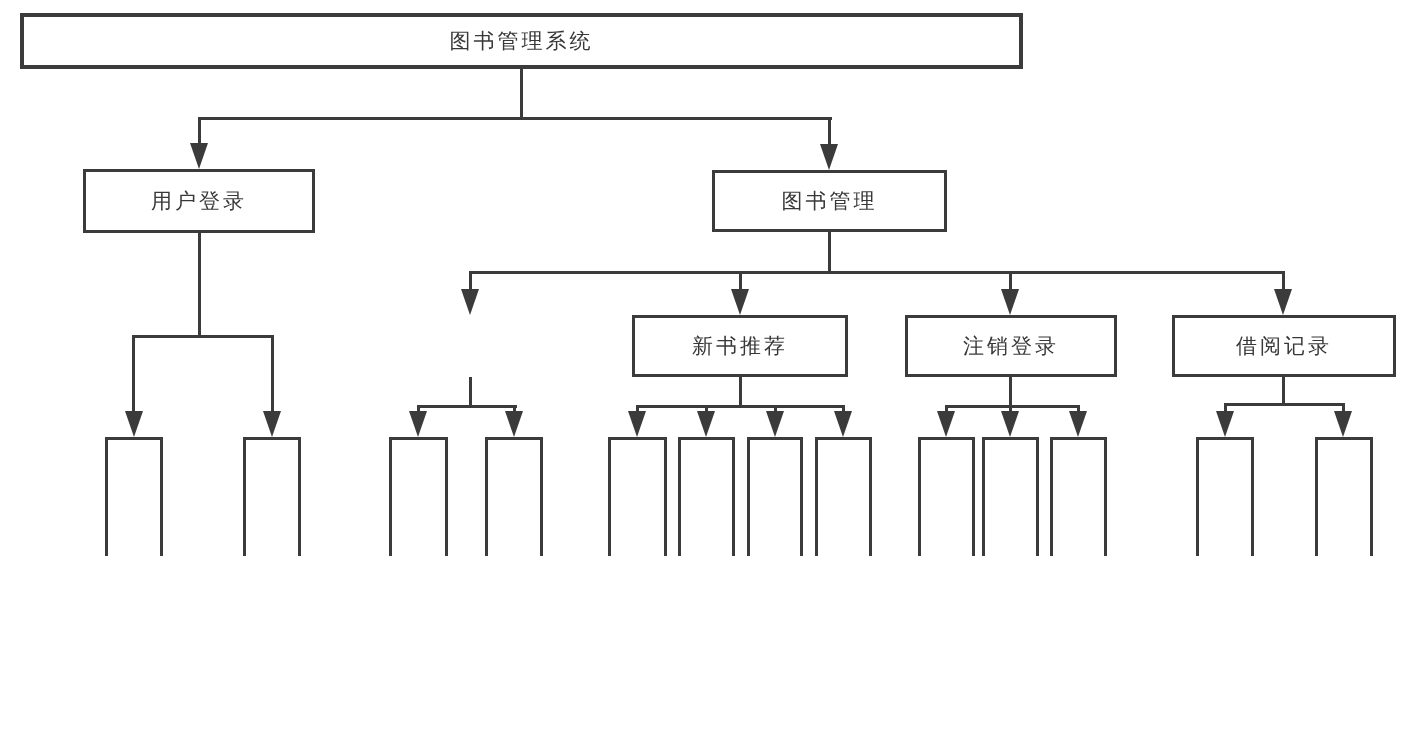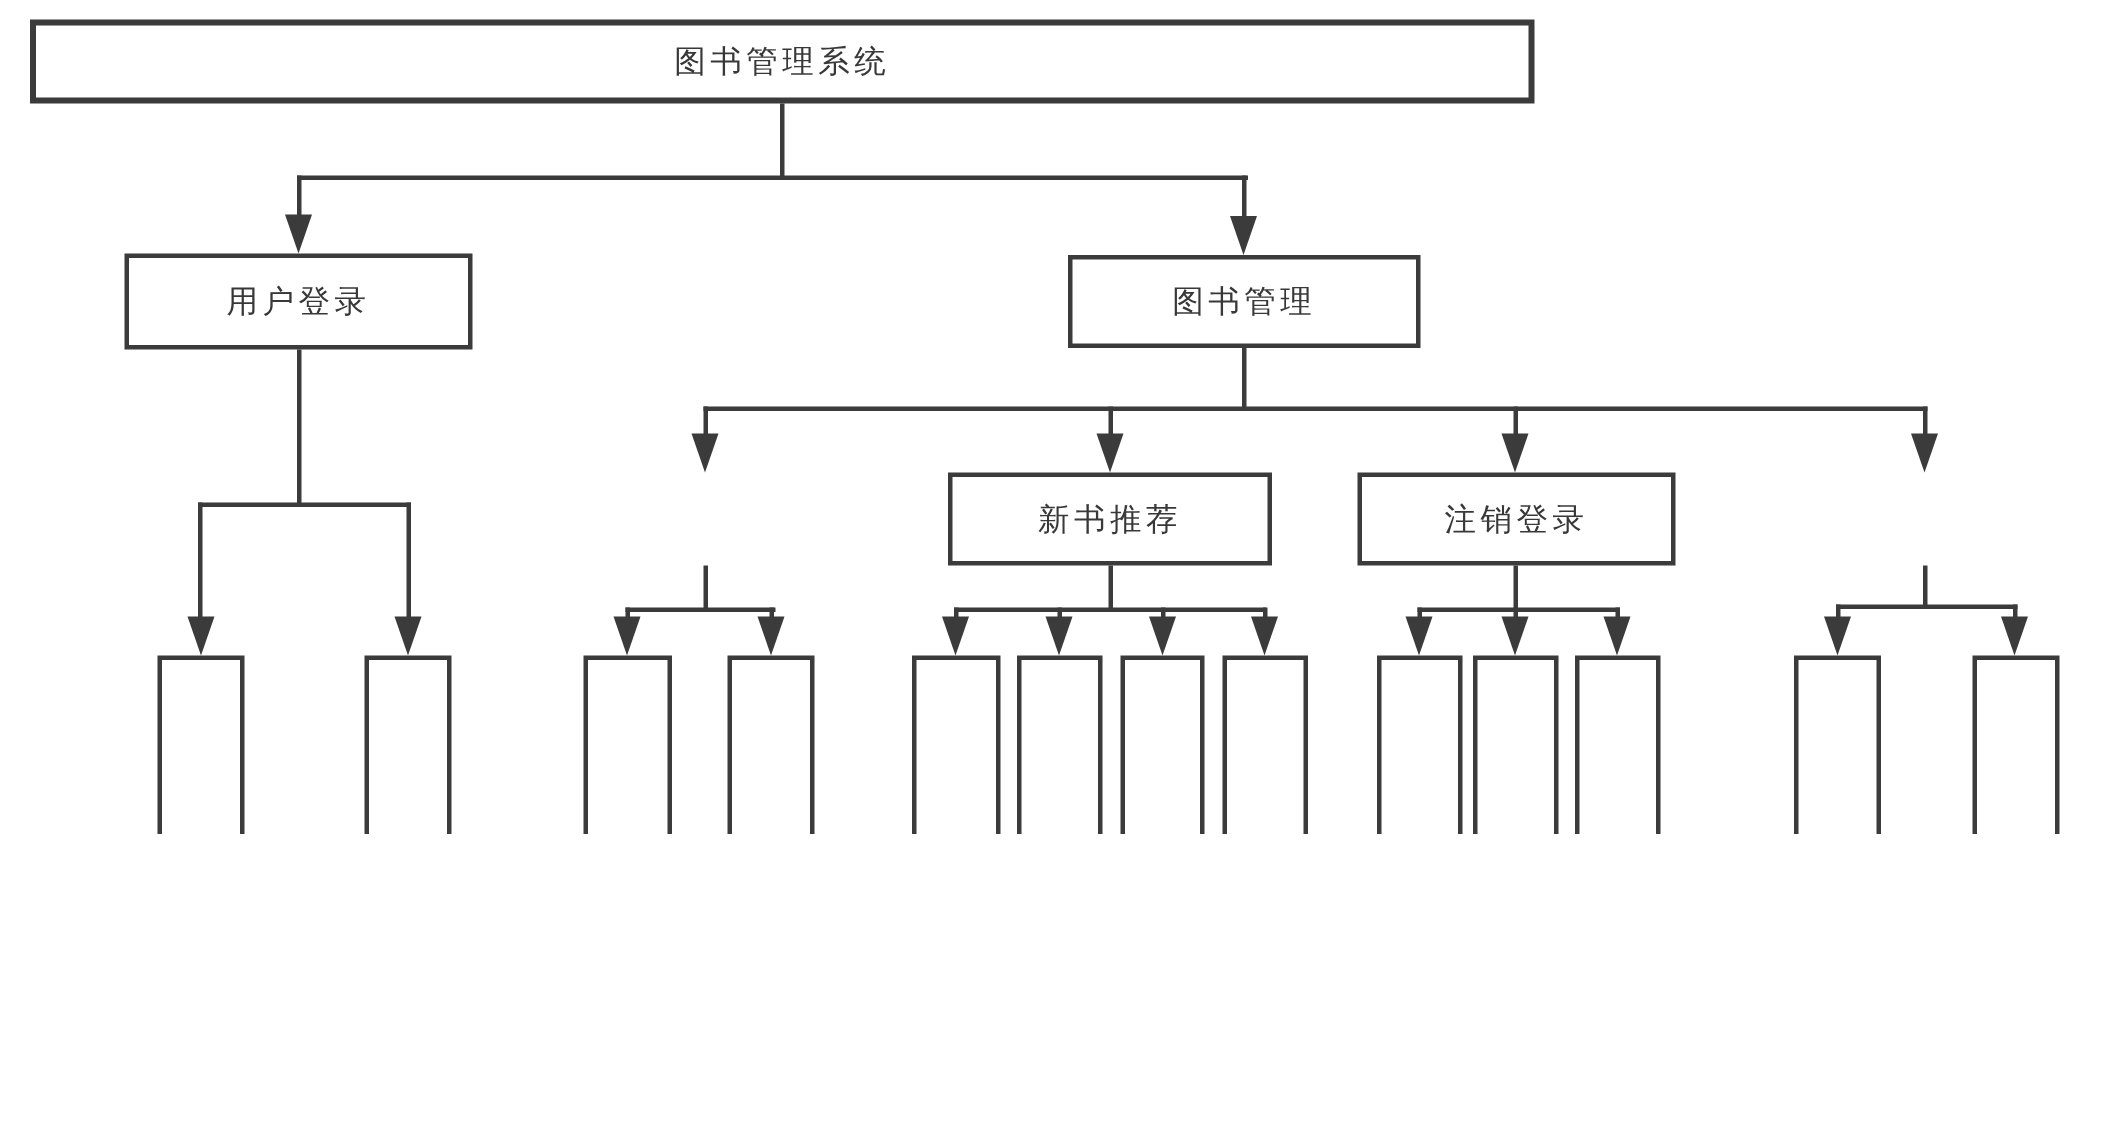--- a/index.html
+++ b/index.html
@@ -42,20 +42,21 @@
 
   <div class="box" style="left:83px; top:169px; width:232px; height:64px;">用户登录</div>
 
   <div class="box" style="left:712px; top:170px; width:235px; height:62px;">图书管理</div>
 
 
   <div class="box" style="left:632px; top:315px; width:216px; height:62px;">新书推荐</div>
 
   <div class="box" style="left:905px; top:315px; width:212px; height:62px;">注销登录</div>
 
+  <div class="box" style="left:1172px; top:315px; width:224px; height:62px;">借阅记录</div>
 
   <div class="box leaf" style="left:105px; top:437px; width:58px; height:298px;">用户登录</div>
 
   <div class="box leaf" style="left:243px; top:437px; width:58px; height:298px;">注销登录</div>
 
   <div class="box leaf" style="left:389px; top:437px; width:59px; height:298px;">查询图书</div>
 
   <div class="box leaf" style="left:485px; top:437px; width:58px; height:298px;">借阅图书</div>
 
   <div class="box leaf" style="left:608px; top:437px; width:59px; height:298px;">查询图书</div>

